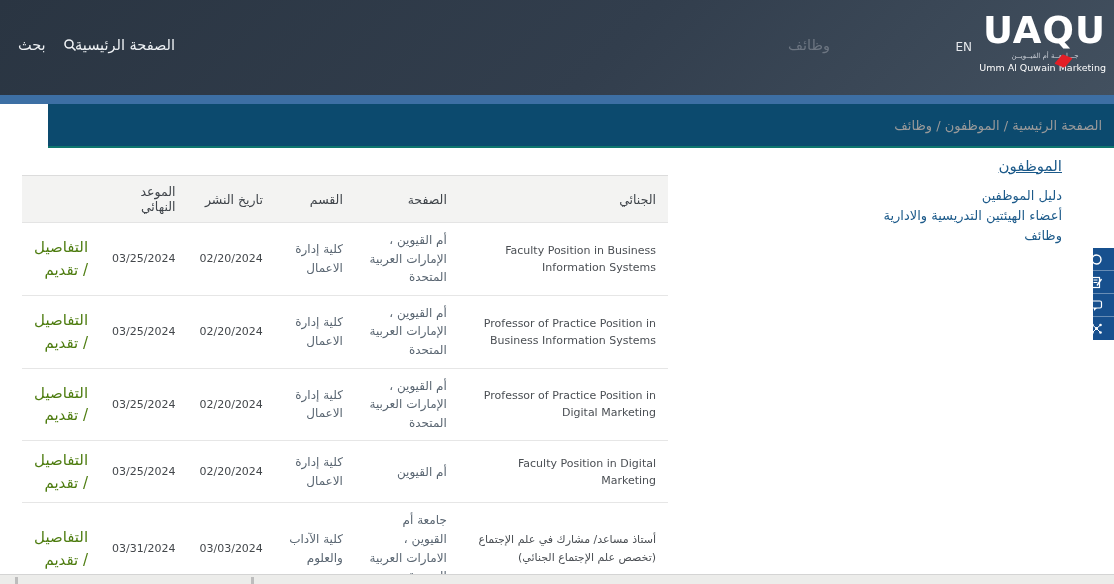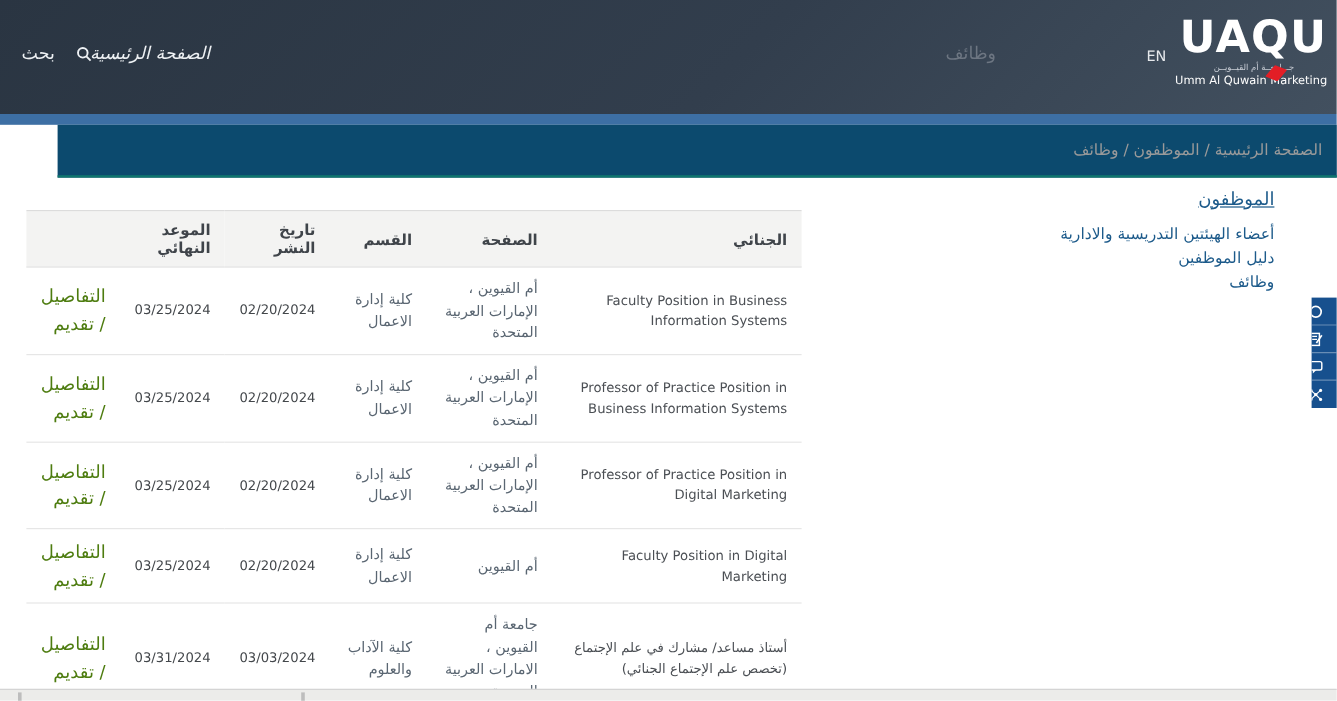--- a/index.html
+++ b/index.html
@@ -15,21 +15,21 @@
     background:linear-gradient(135deg,#2a3542 0%,#323e4d 55%,#42505f 100%);
   }
   .logo { position:absolute; right:8px; top:12px; width:122px; text-align:center; color:#fff; }
   .logo-main { font-size:37px; font-weight:700; line-height:38px; letter-spacing:1px; position:relative; color:#fff; }
   .logo-red { position:absolute; right:36px; bottom:7px; width:13px; height:10px; background:#e31e26; transform:skewX(-28deg) rotate(18deg); border-radius:1px; }
   .logo-ar { font-size:7px; color:#c9ced6; letter-spacing:2px; margin-top:2px; white-space:nowrap; }
   .logo-en { font-size:9.5px; color:#fdfdfd; margin-top:2px; white-space:nowrap; }
   .lang-toggle { position:absolute; right:142px; top:40px; font-size:12px; color:#e6e9ec; cursor:pointer; }
   .nav-item { position:absolute; top:37px; font-size:14.5px; cursor:pointer; }
   .nav-jobs { right:284px; color:#6d7682; }
-  .nav-home { left:75px; color:#eef1f4;font-style:italic; }
+  .nav-home { left:75px; color:#eef1f4; }
   .nav-search { left:18px; color:#eef1f4; display:flex; align-items:center; gap:17px; }
   .nav-search svg { display:block; }
   
   .blue-bar { position:absolute; top:95px; left:0; width:1114px; height:9px; background:#3d6fa4; }
   .breadcrumb-bar {
     position:absolute; top:104px; left:0; width:1114px; height:44px;
     background:#0c4a6e; border-bottom:2px solid #0f766e;margin-left:48px;
   }
   .breadcrumb { position:absolute; right:60px; top:14px; font-size:13px; color:#9a9a9a; cursor:pointer; }
   
@@ -40,21 +40,21 @@
   }
   .sidebar-links { list-style:none; }
   .sidebar-links li { font-size:13px; color:#1c5a8a; line-height:20px; cursor:pointer; }
   
   .jobs-table {
     position:absolute; left:22px; top:175px; width:646px;
     border-collapse:collapse; direction:rtl;
   }
   .jobs-table thead tr { background:#f3f3f2; height:47px; }
   .jobs-table th {
-    font-size:12.5px; color:#3f444a; font-weight:700; text-align:right;
+    font-size:12.5px; color:#3f444a; font-weight:400; text-align:right;
     padding:6px 12px; border-top:1px solid #dcdcdc; border-bottom:1px solid #e4e4e4;
   }
   .jobs-table td {
     padding:8px 12px; border-bottom:1px solid #e6e6e6; vertical-align:middle; text-align:right;
   }
   .cell-job { font-size:11px; color:#4b4f54; line-height:1.55; }
   .cell-loc, .cell-dept { font-size:12px; color:#5a6672; line-height:1.55; }
   .cell-date { font-size:11px; color:#43474b; direction:ltr; text-align:right; white-space:nowrap; }
   .cell-action a { font-size:15px; color:#4d7c0f; line-height:1.5; text-decoration:none; cursor:pointer; display:inline-block; }
   tr.h63 { height:63px; } tr.h55 { height:55px; }
@@ -101,22 +101,22 @@
 
 <div class="blue-bar"></div>
 
 <div class="breadcrumb-bar">
   <div class="breadcrumb">الصفحة الرئيسية /  الموظفون / وظائف</div>
 </div>
 
 <aside class="sidebar">
   <div class="sidebar-title">الموظفون</div>
   <ul class="sidebar-links">
+    <li>دليل الموظفين</li>
     <li>أعضاء الهيئتين التدريسية والادارية</li>
-    <li>دليل الموظفين</li>
     <li>وظائف</li>
   </ul>
 </aside>
 
 <table class="jobs-table">
   <colgroup>
     <col style="width:234px">
       <col style="width:112px">
       <col style="width:84px">
     <col style="width:78px">

